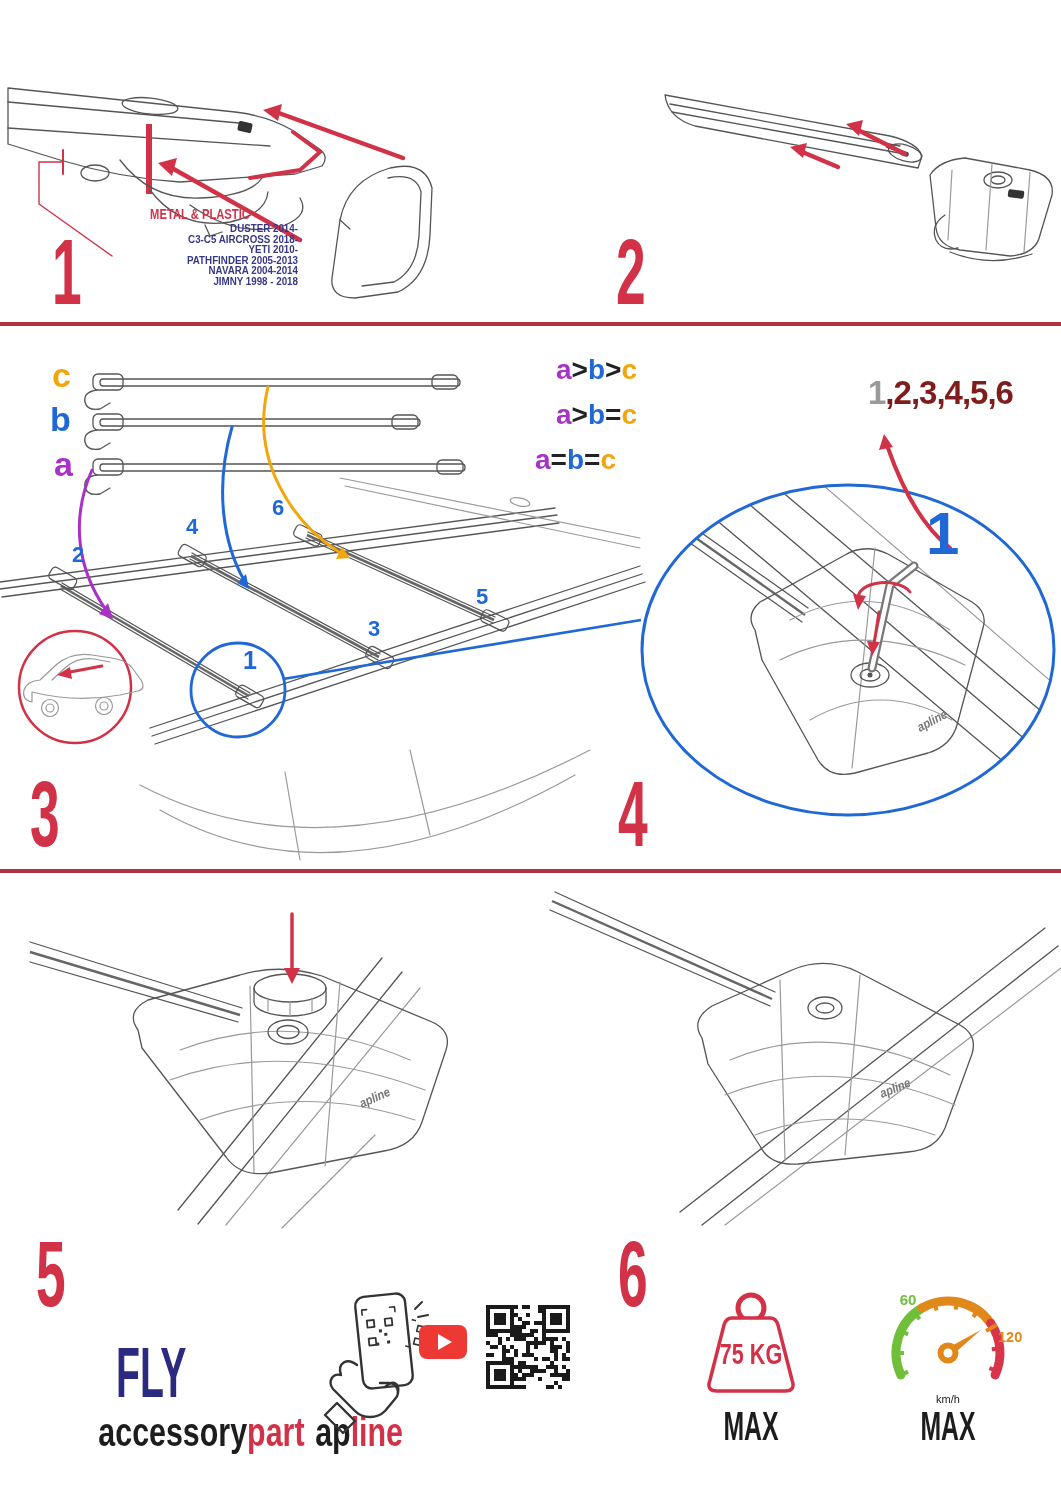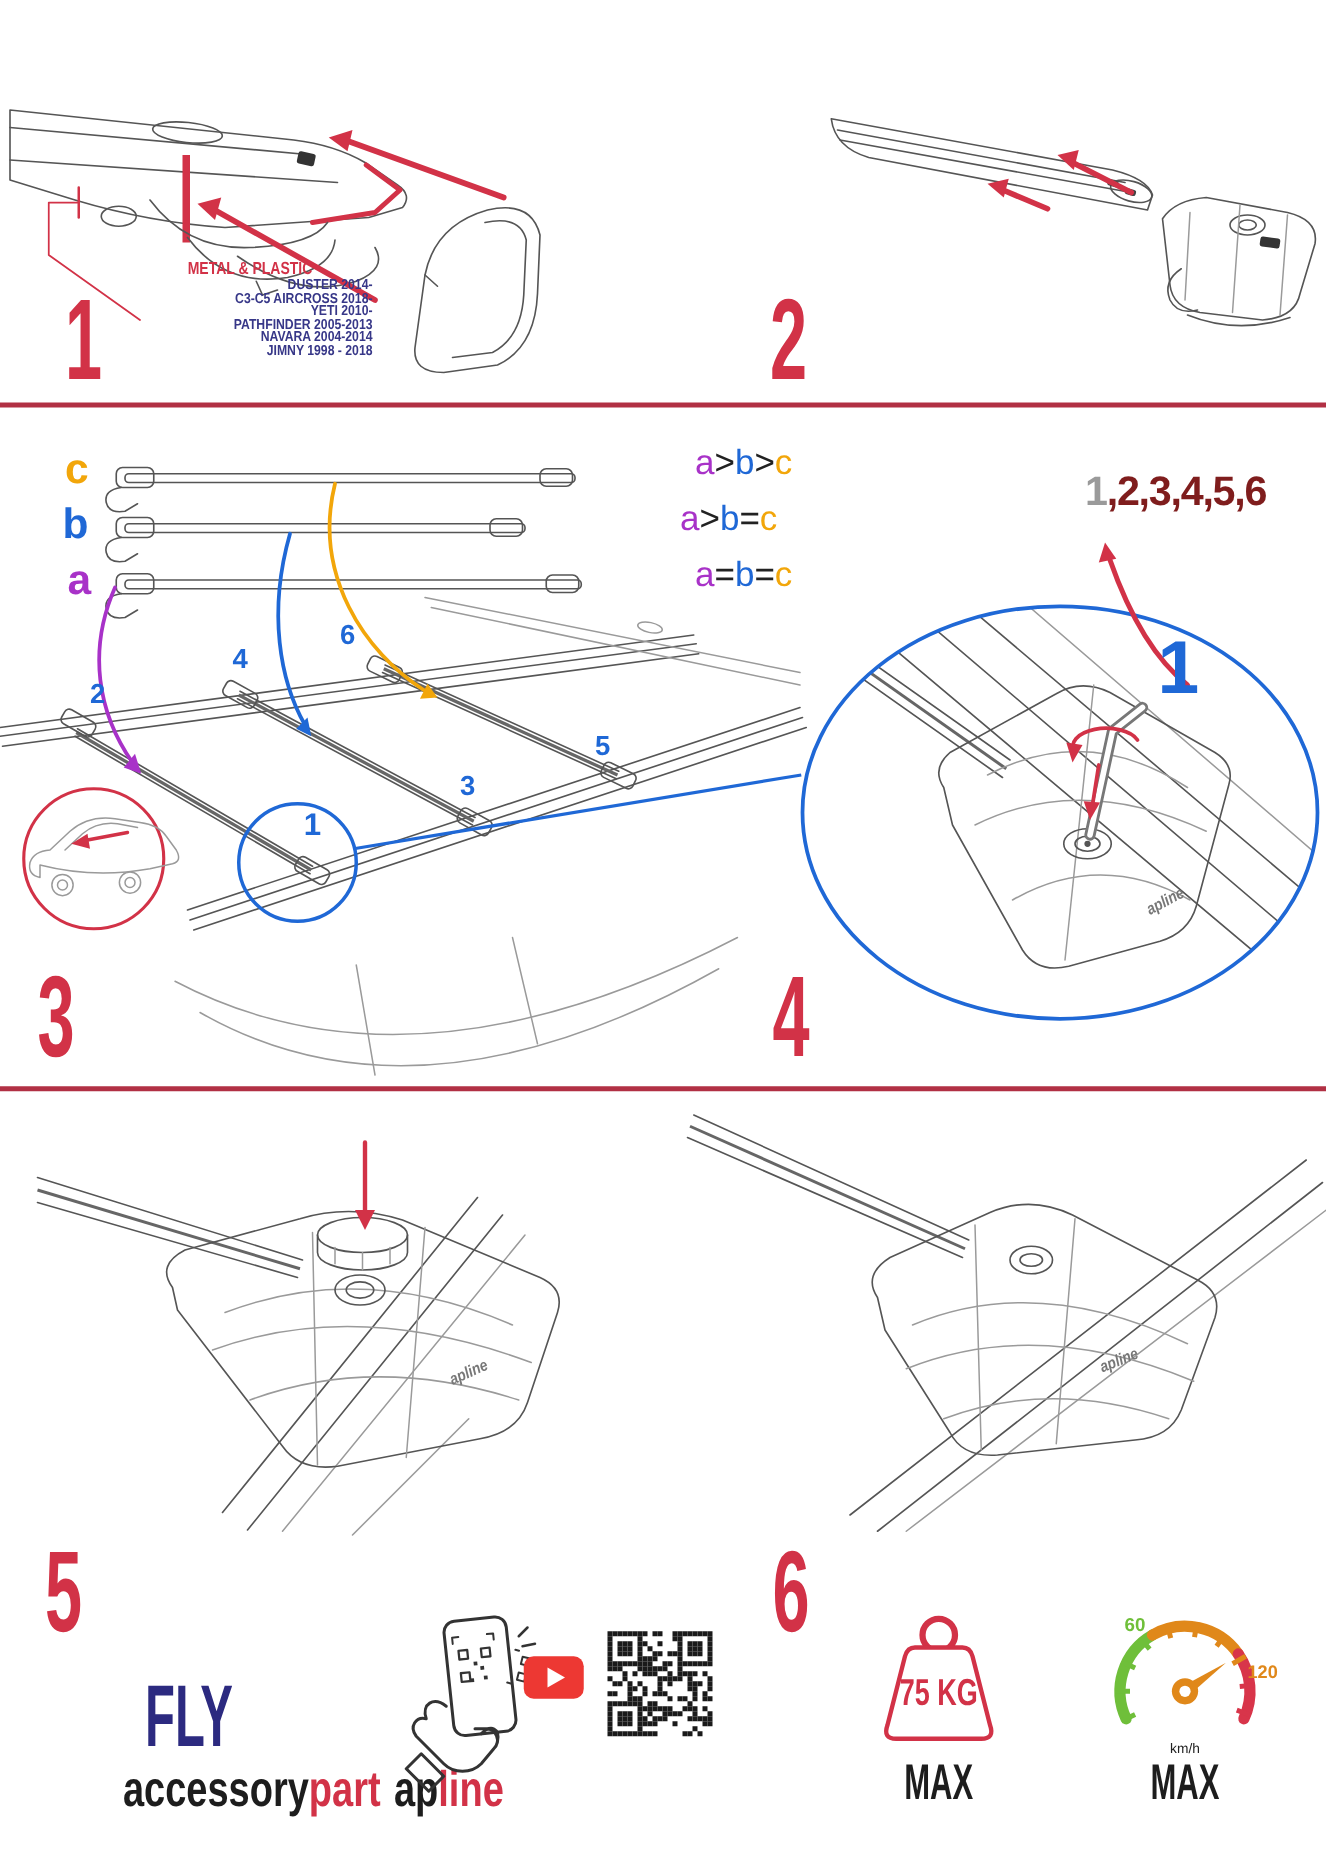--- a/index.html
+++ b/index.html
@@ -8,21 +8,21 @@
   .abs{position:absolute;}
   .step-num{position:absolute;font-size:92px;font-weight:bold;color:#d23247;line-height:.9;
             transform:scaleX(.58);transform-origin:0 0;letter-spacing:-2px;}
   .divider{position:absolute;left:0;width:1061px;height:4px;background:#b13044;}
   .p1-head{position:absolute;left:128px;top:206px;width:144px;text-align:center;color:#d23247;
            font-weight:bold;font-size:14px;transform:scaleX(.8);transform-origin:50% 0;white-space:nowrap;}
   .p1-models{position:absolute;left:98px;top:223px;width:200px;text-align:right;color:#373788;
              font-weight:bold;font-size:11.5px;line-height:10.6px;transform:scaleX(.85);
              transform-origin:100% 0;white-space:nowrap;}
   .bar-label{position:absolute;font-size:34px;font-weight:bold;line-height:1;}
-  .formula{position:absolute;font-size:28px;font-weight:normal;letter-spacing:0;line-height:1;}
+  .formula{position:absolute;font-size:28px;font-weight:bold;letter-spacing:0;line-height:1;}
   .formula .fa{color:#a832c8}.formula .fop{color:#222}.formula .fb{color:#1f68d6}.formula .fc{color:#f2a60a}
   .pos-num{position:absolute;font-size:22px;font-weight:bold;color:#1f68d6;line-height:1;}
   .seq{position:absolute;left:868px;top:376px;font-size:33px;font-weight:bold;letter-spacing:-1px;line-height:1;}
   .seq .g{color:#9a9a9a}.seq .b{color:#7f1d1d}
   .callout1{position:absolute;left:926px;top:504px;font-size:60px;font-weight:bold;color:#1f68d6;line-height:1;}
   .fly{position:absolute;left:116px;top:1338px;font-size:70px;font-weight:bold;color:#2c2a80;
        line-height:1;transform:scaleX(.56);transform-origin:0 0;}
   .apart{position:absolute;left:58px;top:1412px;width:336px;text-align:center;font-size:40px;
          font-weight:bold;line-height:1;transform:scaleX(.76);transform-origin:50% 0;white-space:nowrap;}
   .apart .blk{color:#1d1d1d}.apart .red{color:#d23247}.apart .gap{margin-left:14px;}
@@ -211,24 +211,24 @@
     <path d="M283,349 L641,290" stroke="#1f68d6" stroke-width="2.6" fill="none"></path>
   </svg>
 
   <div class="bar-label" style="left:52px;top:358px;color:#f2a60a">c</div>
   <div class="bar-label" style="left:50px;top:402px;color:#1f68d6">b</div>
   <div class="bar-label" style="left:54px;top:447px;color:#a832c8">a</div>
 
   <div class="formula" style="left:556px;top:356px">
     <span class="fa">a</span><span class="fop">&gt;</span><span class="fb">b</span><span class="fop">&gt;</span><span class="fc">c</span>
   </div>
-  <div class="formula" style="left:544px;top:401px">
+  <div class="formula" style="left:556px;top:401px">
     <span class="fa">a</span><span class="fop">&gt;</span><span class="fb">b</span><span class="fop">=</span><span class="fc">c</span>
   </div>
-  <div class="formula" style="left:556px;top:446px">
+  <div class="formula" style="left:535px;top:446px">
     <span class="fa">a</span><span class="fop">=</span><span class="fb">b</span><span class="fop">=</span><span class="fc">c</span>
   </div>
 
   <div class="pos-num" style="left:72px;top:544px">2</div>
   <div class="pos-num" style="left:186px;top:516px">4</div>
   <div class="pos-num" style="left:272px;top:497px">6</div>
   <div class="pos-num" style="left:243px;top:648px;font-size:25px">1</div>
   <div class="pos-num" style="left:368px;top:618px">3</div>
   <div class="pos-num" style="left:476px;top:586px">5</div>
   <div class="step-num" style="left:30px;top:773px">3</div>

